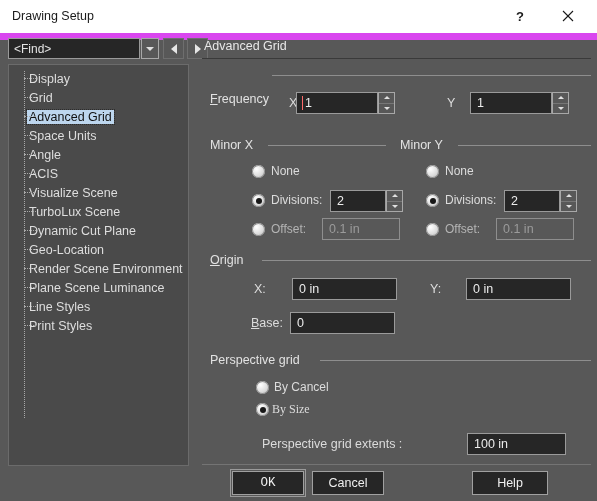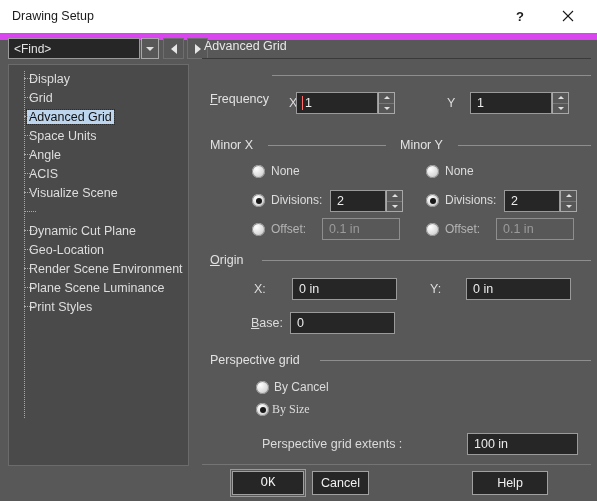--- a/index.html
+++ b/index.html
@@ -245,21 +245,21 @@
     border: 1px solid #a0a0a0;
     box-sizing: border-box;
     display: flex;
     align-items: center;
     justify-content: center;
     font-size: 12.5px;
     color: #f0f0f0;
   }
   .dlgbtn.default { outline: 1px solid #9a9a9a; outline-offset: 1px; font-family: Liberation Mono, monospace; }
   #btn-ok     { left: 232px; width: 72px; }
-  #btn-cancel { left: 312px; width: 57px; }
+  #btn-cancel { left: 312px; width: 72px; }
   #btn-help   { left: 472px; width: 76px; }
 </style>
 </head>
 <body>
 
 <div id="titlebar">
   <div id="title-text">Drawing Setup</div>
   <div class="winbtn" id="help-btn">?</div>
   <div class="winbtn" id="close-btn">
     <svg width="12" height="12" viewBox="0 0 12 12" aria-hidden="true">
@@ -311,36 +311,41 @@
       <div class="tree-item">
         <span class="dots"></span>
         <span class="lbl">ACIS</span>
       </div>
       <div class="tree-item">
         <span class="dots"></span>
         <span class="lbl">Visualize Scene</span>
       </div>
       <div class="tree-item">
         <span class="dots"></span>
+        <span class="lbl">TurboLux Scene</span>
       </div>
       <div class="tree-item">
         <span class="dots"></span>
         <span class="lbl">Dynamic Cut Plane</span>
       </div>
       <div class="tree-item">
         <span class="dots"></span>
         <span class="lbl">Geo-Location</span>
       </div>
       <div class="tree-item">
         <span class="dots"></span>
         <span class="lbl">Render Scene Environment</span>
       </div>
       <div class="tree-item">
         <span class="dots"></span>
         <span class="lbl">Plane Scene Luminance</span>
+      </div>
+      <div class="tree-item">
+        <span class="dots"></span>
+        <span class="lbl">Line Styles</span>
       </div>
       <div class="tree-item">
         <span class="dots"></span>
         <span class="lbl">Print Styles</span>
       </div>
     </div>
 </div>
 
 <div class="grp-label" style="left:210px; top:68px;margin-top:24px;"><span class="u">F</span><span>requency</span></div>
 <div class="grp-rule" style="left:272px; top:75px; width:319px;"></div>
@@ -444,20 +449,20 @@
 <div class="grp-label" style="left:210px; top:353px;">Perspective grid</div>
 <div class="grp-rule" style="left:320px; top:360px; width:271px;"></div>
 
 <div class="radio" style="left:256px; top:381px;"></div>
 <div class="radio-label" style="left:274px; top:380px;">By Cancel</div>
 
 <div class="radio checked" style="left:256px; top:403px;"></div>
 <div class="radio-label" style="left:272px; top:402px;font-family:Liberation Serif, serif;">By Size</div>
 
 <div class="fld-label" style="left:262px; top:437px;">Perspective grid extents :</div>
-<div class="textbox" style="left:467px; top:433px; width:111px;">
+<div class="textbox" style="left:467px; top:433px; width:99px;">
   <span class="val">100 in</span>
 </div>
 
 <div id="btn-rule"></div>
 <div class="dlgbtn default" id="btn-ok">OK</div>
 <div class="dlgbtn" id="btn-cancel">Cancel</div>
 <div class="dlgbtn" id="btn-help">Help</div>
 
 </body></html>

